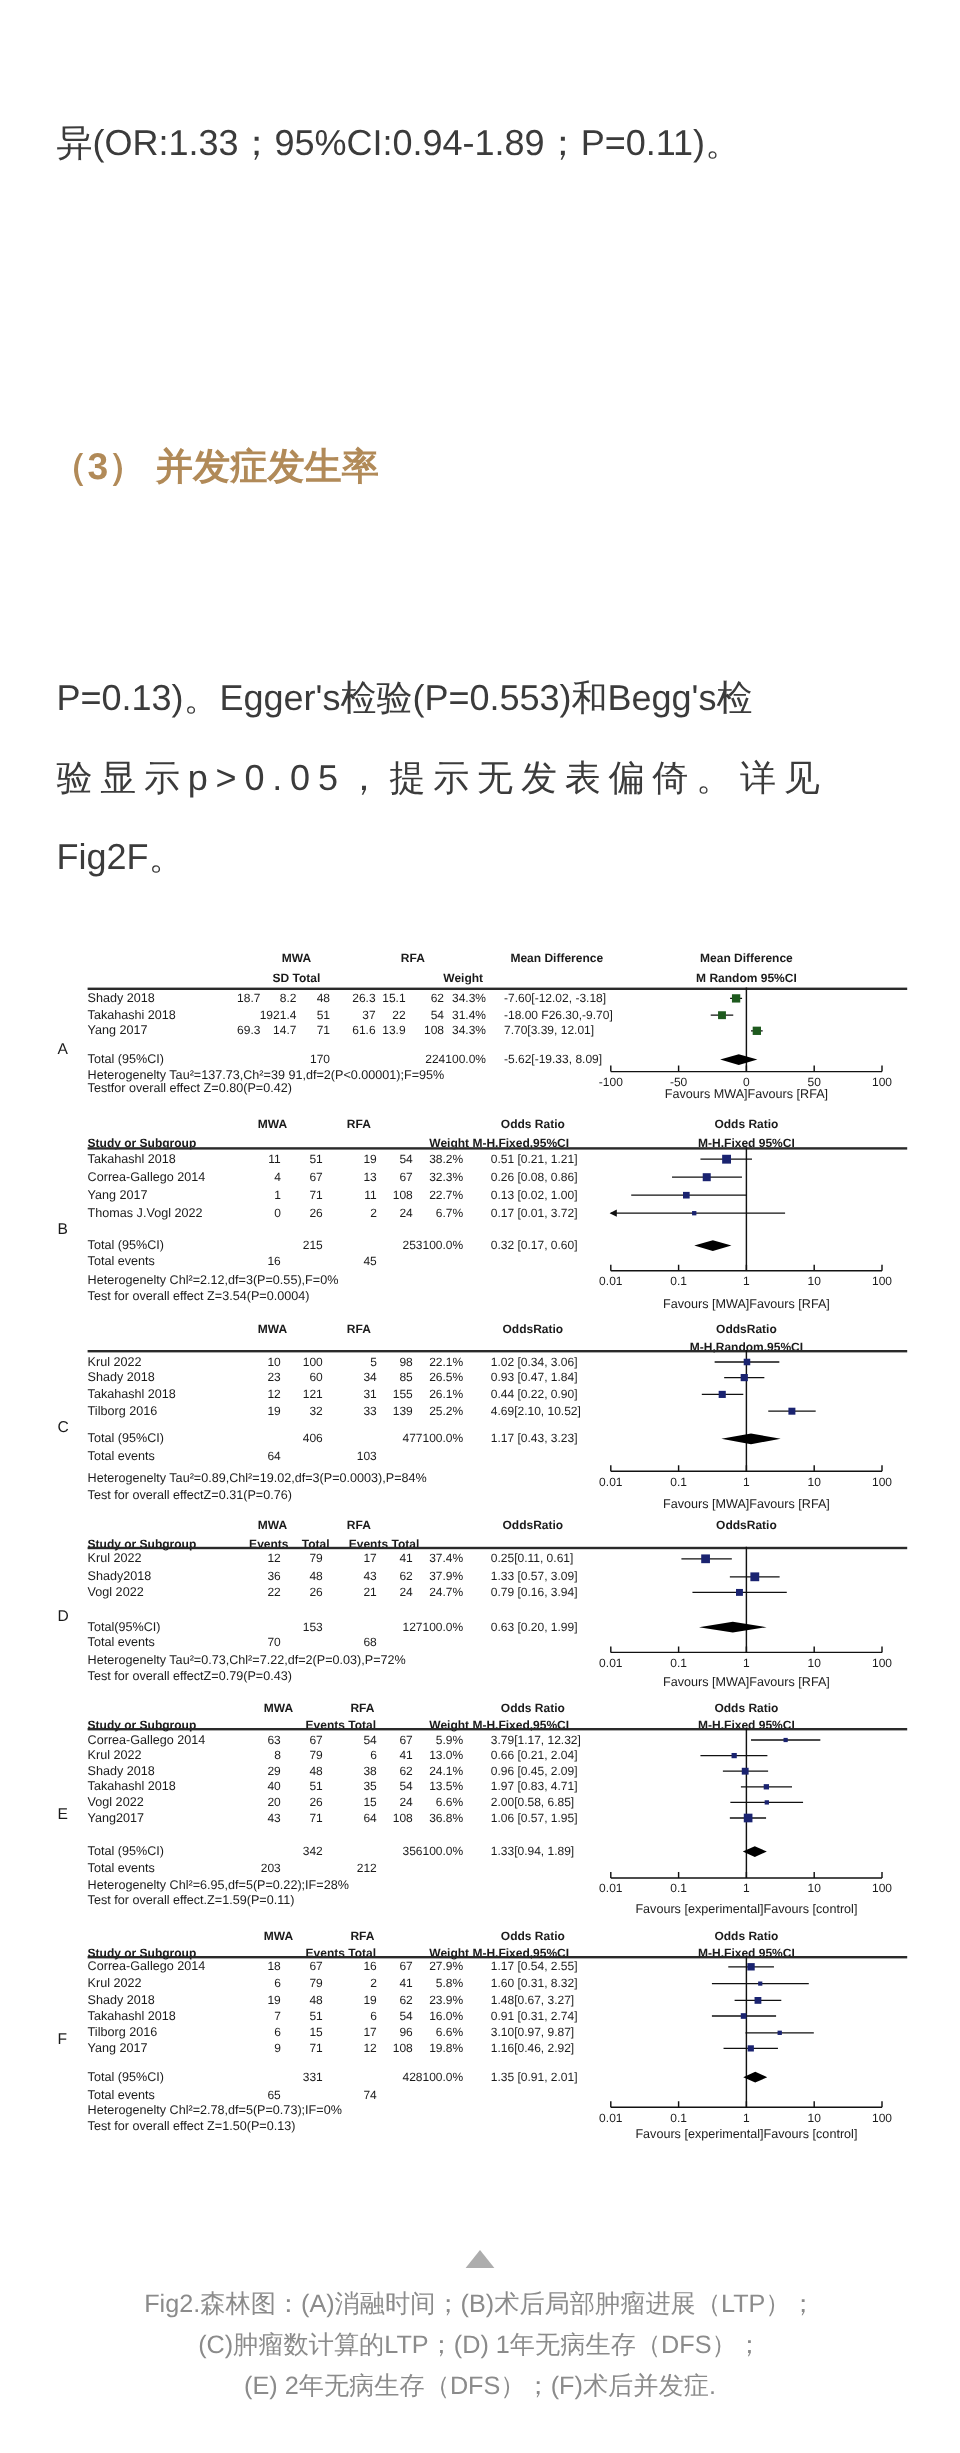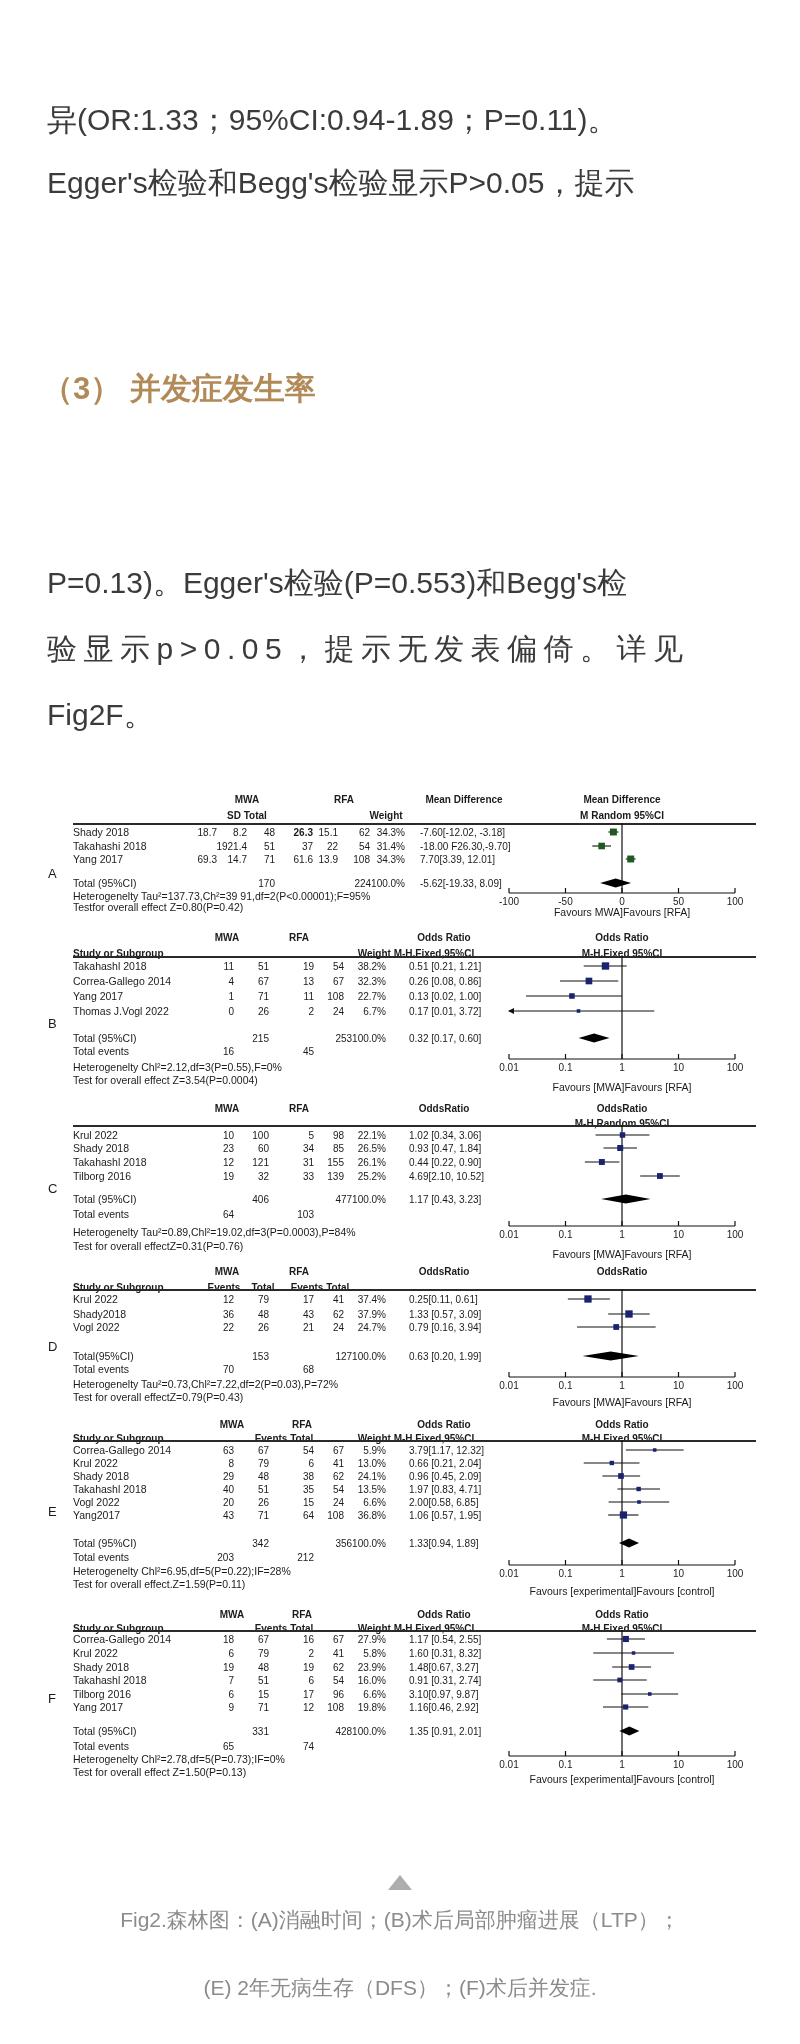--- a/index.html
+++ b/index.html
@@ -22,21 +22,20 @@
   .rule{position:absolute;height:1.6px;background:#2a2a2a;left:29px;width:683px;}
   .plabel{position:absolute;left:4px;font-size:13px;color:#1b1b1b;}
   .psvg{position:absolute;left:430px;top:0;}
 </style>
 </head>
 <body>
 
 <div class="page">
 
   <div class="pline" style="top:103px">异(OR:1.33；95%CI:0.94-1.89；P=0.11)。</div>
-  <div class="pline" style="top:166px">Egger's检验和Begg's检验显示P&gt;0.05，提示</div>
 
   <div class="heading" style="top:368px">（3） 并发症发生率</div>
 
   <div class="pline" style="top:566px">P=0.13)。Egger's检验(P=0.553)和Begg's检</div>
   <div class="pline ls6" style="top:632px">验显示p&gt;0.05，提示无发表偏倚。详见</div>
   <div class="pline" style="top:698px">Fig2F。</div>
 
   <div class="fig" id="forest-figure">
       <div class="panel" style="top: 0px; height: 149px;">
         <div class="plabel" style="top: 84px;">A</div>
@@ -45,21 +44,21 @@
         <div class="ftxt fhead cc" style="top: 12px; left: 420px;">Mean Difference</div>
         <div class="ftxt fhead cc" style="top: 12px; left: 578px;">Mean Difference</div>
         <div class="ftxt fhead cc" style="top: 28px; left: 203px;">SD Total</div>
         <div class="ftxt fhead cc" style="top: 28px; left: 342px;">Weight</div>
         <div class="ftxt fhead cc" style="top: 28px; left: 578px;">M Random 95%CI</div>
         <div class="rule" style="top: 41px;"></div>
         <div class="ftxt" style="top: 45px; left: 29px; font-size: 10.5px;">Shady 2018</div>
         <div class="ftxt rr" style="top: 45px; left: 173px;">18.7</div>
         <div class="ftxt rr" style="top: 45px; left: 203px;">8.2</div>
         <div class="ftxt rr" style="top: 45px; left: 231px;">48</div>
-        <div class="ftxt rr" style="top: 45px; left: 269px; font-weight: bold;">26.3</div>
+        <div class="ftxt rr" style="top: 45px; left: 269px;">26.3</div>
         <div class="ftxt rr" style="top: 45px; left: 294px;">15.1</div>
         <div class="ftxt rr" style="top: 45px; left: 326px;">62</div>
         <div class="ftxt rr" style="top: 45px; left: 361px;">34.3%</div>
         <div class="ftxt" style="top: 45px; left: 376px;">-7.60[-12.02, -3.18]</div>
         <div class="ftxt" style="top: 59px; left: 29px; font-size: 10.5px;">Takahashi 2018</div>
         <div class="ftxt rr" style="top: 59px; left: 203px;">1921.4</div>
         <div class="ftxt rr" style="top: 59px; left: 231px;">51</div>
         <div class="ftxt rr" style="top: 59px; left: 269px;">37</div>
         <div class="ftxt rr" style="top: 59px; left: 294px;">22</div>
         <div class="ftxt rr" style="top: 59px; left: 326px;">54</div>
@@ -490,14 +489,15 @@
           <line x1="128.94581749000895" y1="99" x2="174.29413110683564" y2="99" stroke="#111" stroke-width="1.1"></line>
           <rect x="149.0538763913209" y="96.412" width="5.176" height="5.176" fill="#1a2370"></rect>
           <polygon points="145.36385791996784,123 155.36385791996784,118.5 165.36385791996784,123 155.36385791996784,127.5" fill="#000000"></polygon>
         </svg>
       </div>
     </div>
 
   <div class="tri" style="top:1875px"></div>
 
   <div class="caption" style="top:1906px">Fig2.森林图：(A)消融时间；(B)术后局部肿瘤进展（LTP）；</div>
+  <div class="caption" style="top:1940px">(C)肿瘤数计算的LTP；(D) 1年无病生存（DFS）；</div>
   <div class="caption" style="top:1974px">(E) 2年无病生存（DFS）；(F)术后并发症.</div>
 </div>
 
 </body></html>

